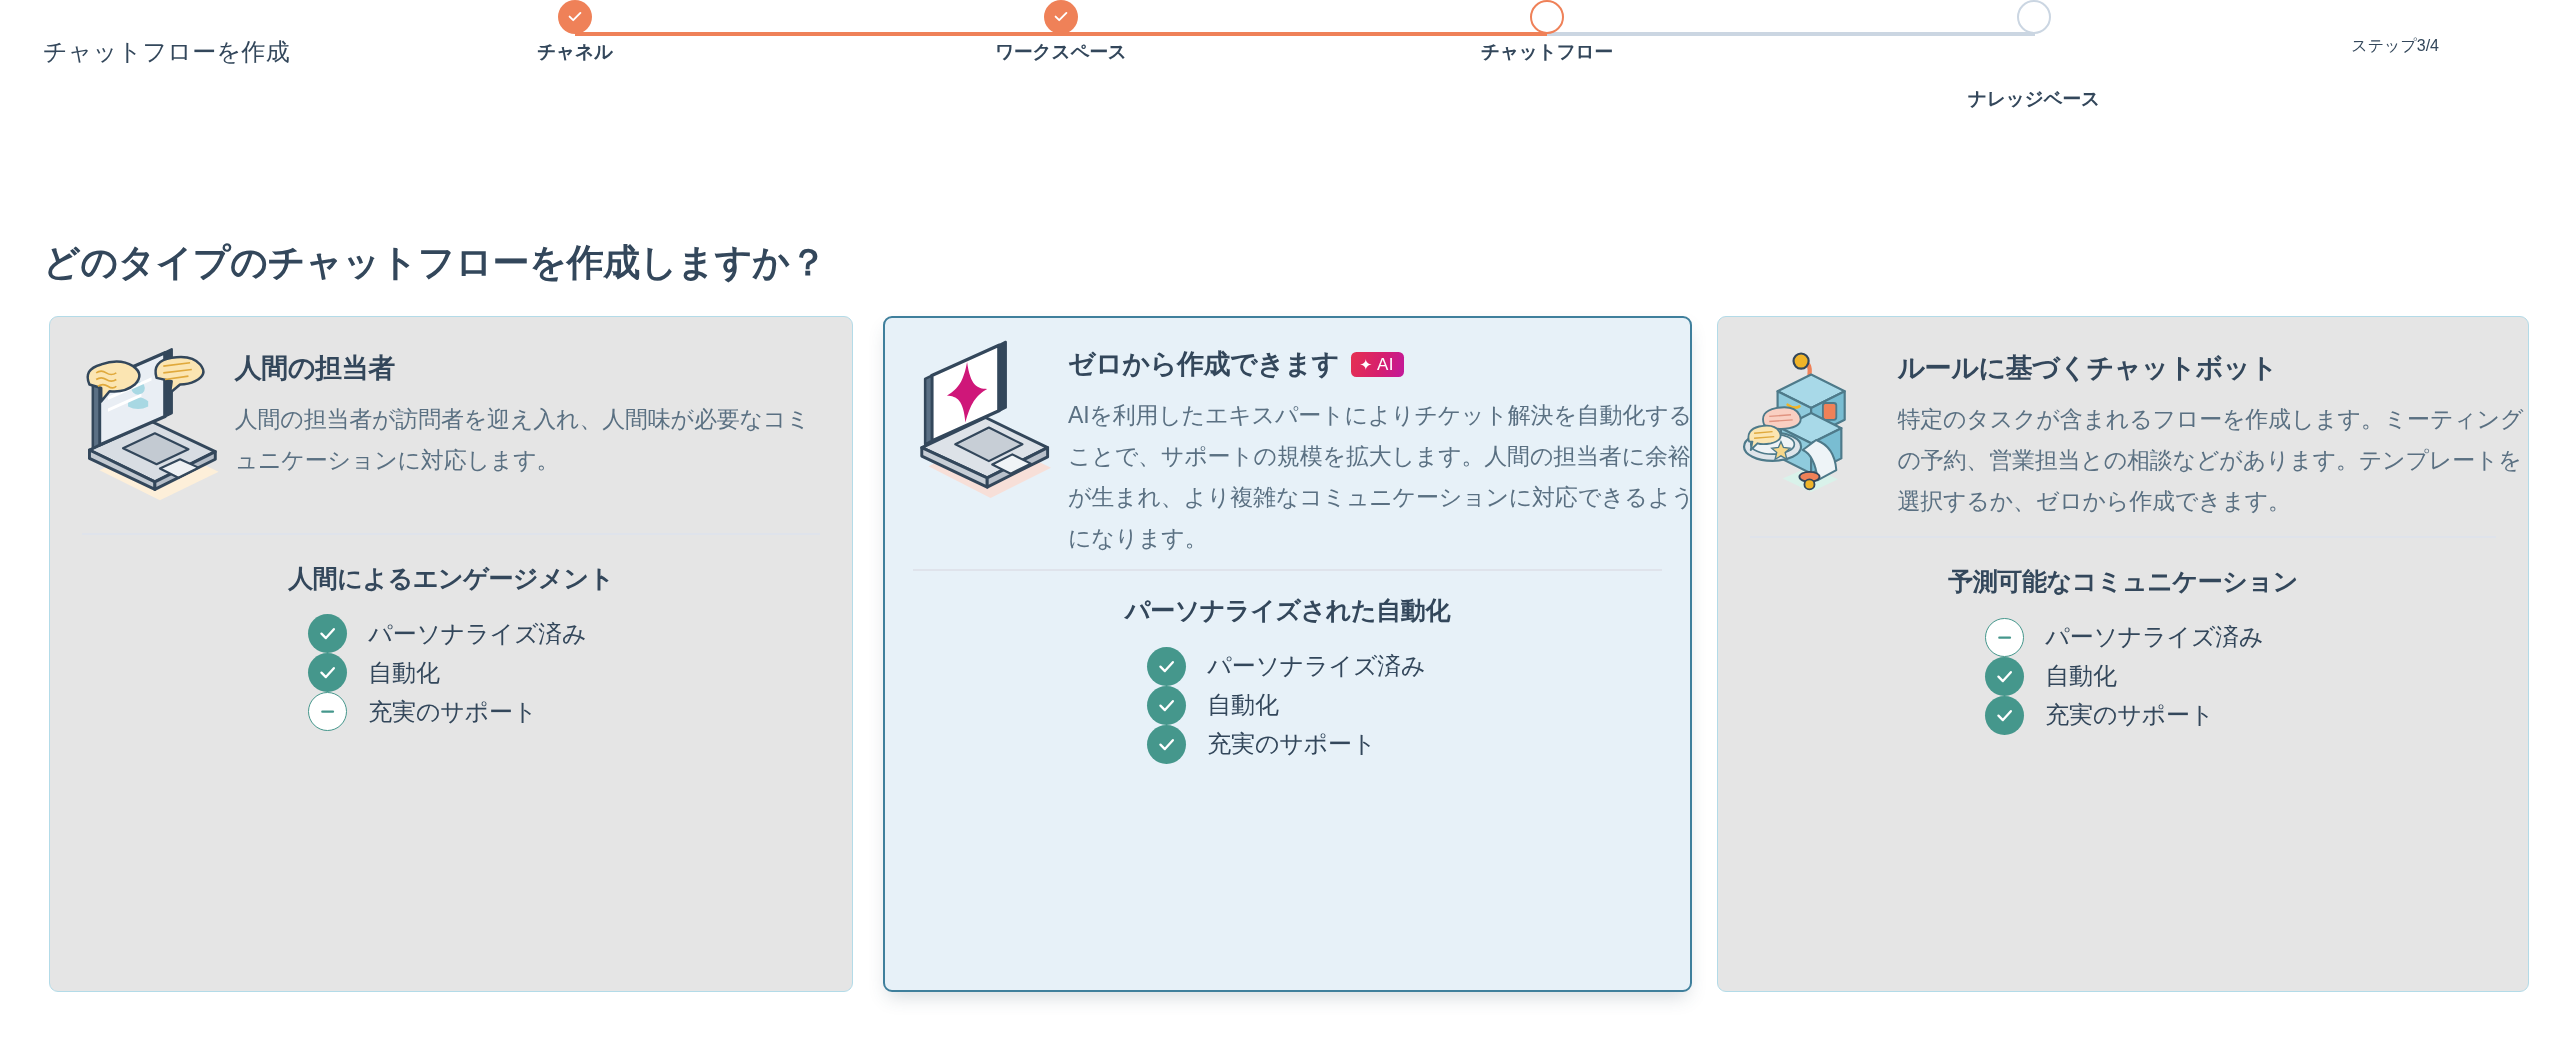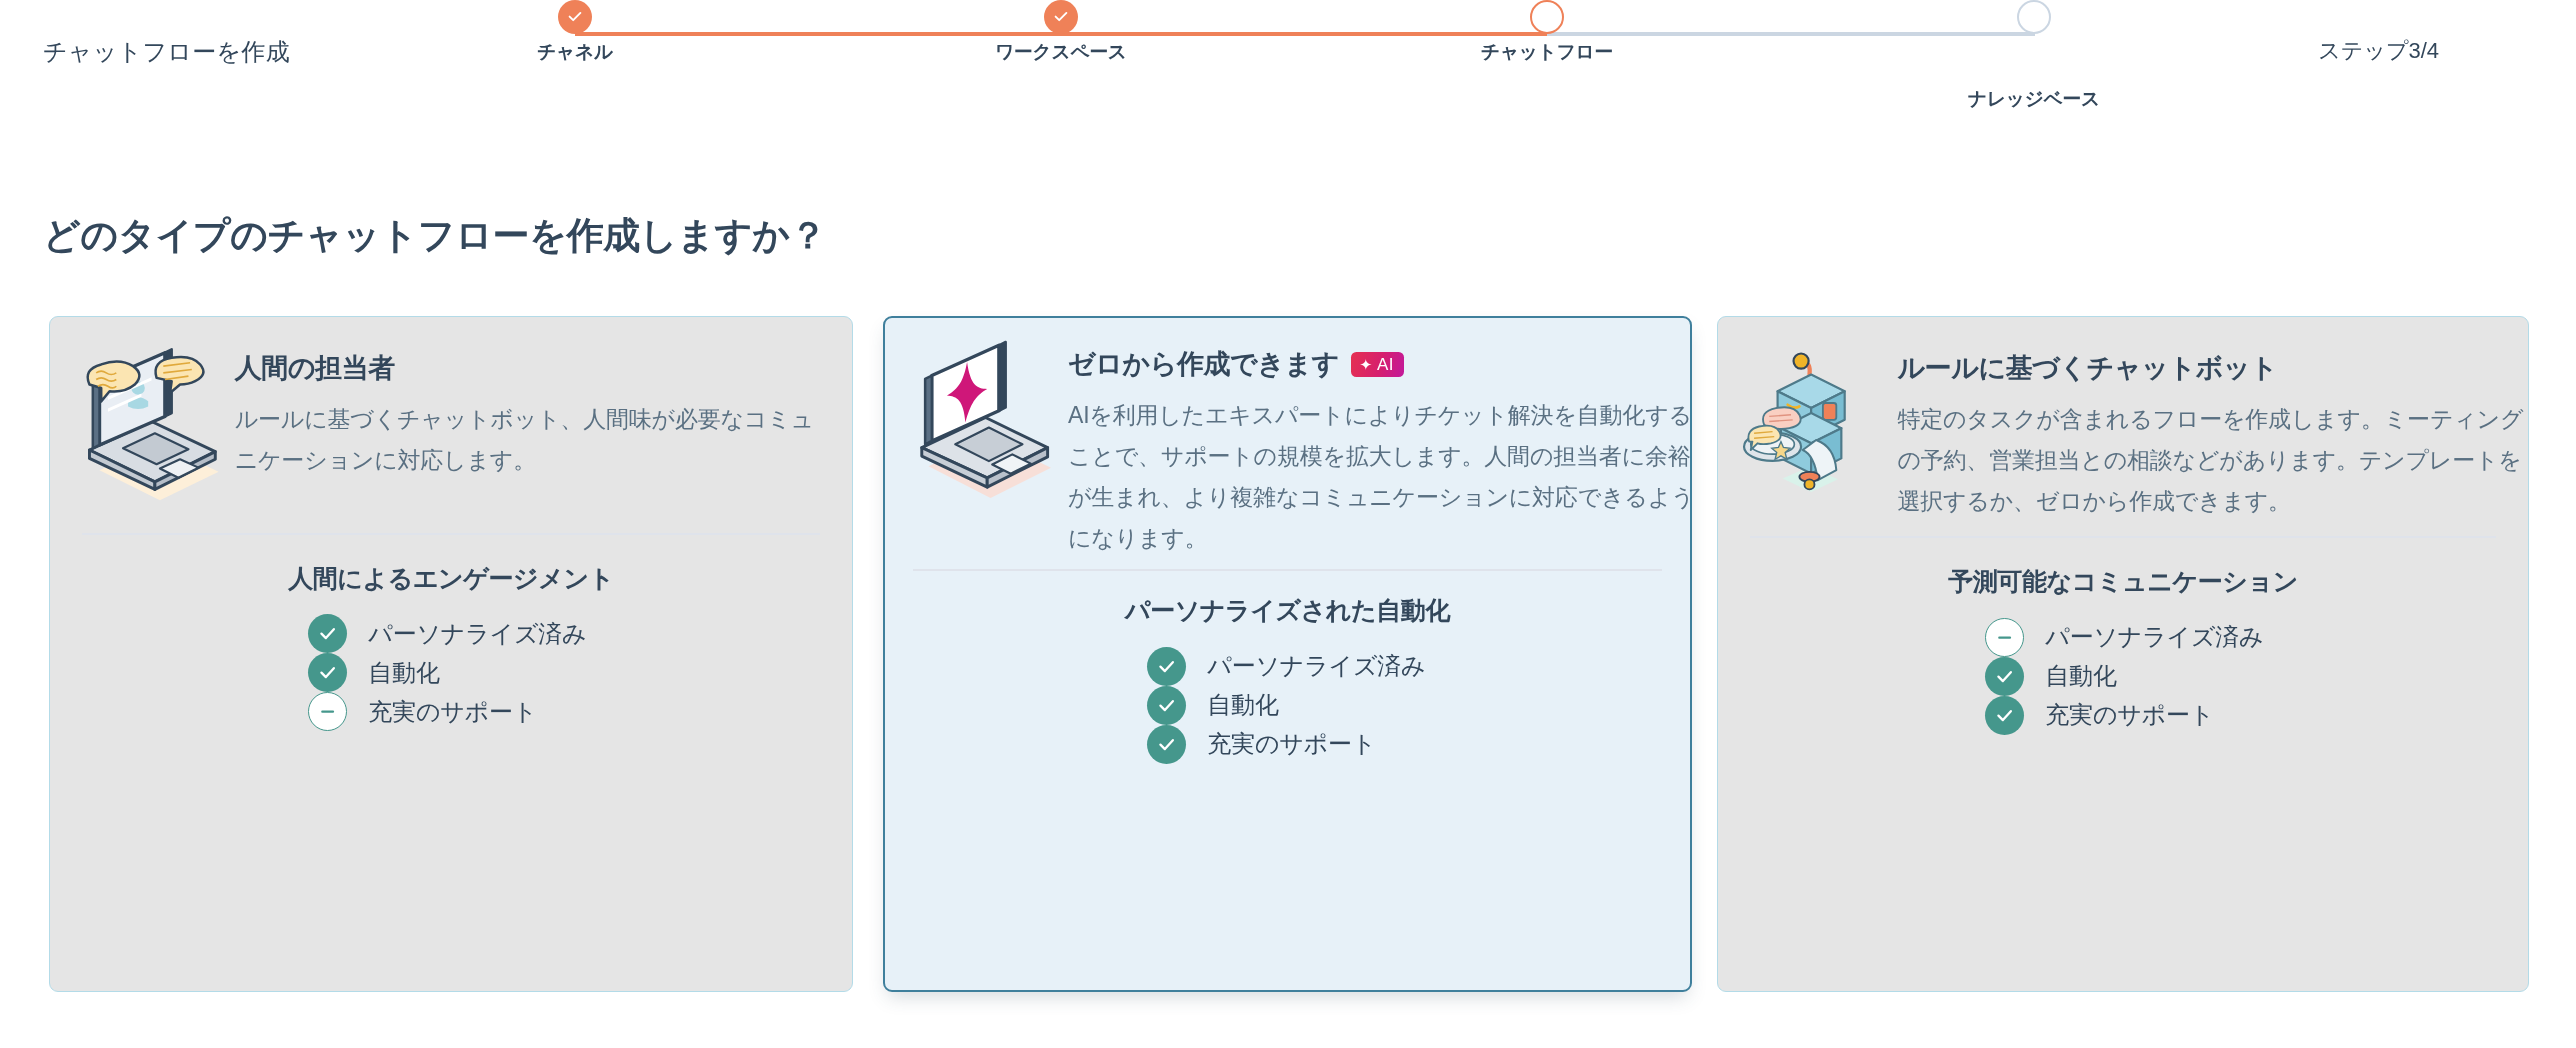--- a/index.html
+++ b/index.html
@@ -29,21 +29,21 @@
     font-size: 24px;
     color: #33475b;
     letter-spacing: 0.3px;
     white-space: nowrap;
   }
 
   .step-label-right {
     position: absolute;
     right: 44px;
     top: 36px;
-    font-size: 22px;
+    font-size: 16px;
     color: #33475b;
     white-space: nowrap;
     margin-left: 48px;
   }
 
   .stepper {
     position: absolute;
     left: 549px;
     top: 0;
     width: 1511px;
@@ -107,21 +107,21 @@
     font-weight: bold;
     color: #33475b;
     white-space: nowrap;
     letter-spacing: -0.2px;
   }
 
   
   .page-heading {
     position: absolute;
     left: 43px;
-    top: 211px;
+    top: 238px;
     font-size: 37px;
     font-weight: bold;
     color: #33475b;
     letter-spacing: -0.4px;
     white-space: nowrap;
   }
 
   
   .cards-row {
     position: absolute;
@@ -353,21 +353,21 @@
             <path d="M110 26 L142 22"></path>
               <path d="M110 34 L144 30"></path>
               <path d="M112 42 L140 38"></path>
           </g>
         </svg>
       </div>
       <div class="card-textcol">
         <div class="card-title-row">
           <span class="card-title">人間の担当者</span>
         </div>
-        <div class="card-desc">ルールに基づくチャットボット、人間味が必要なコミュニケーションに対応します。</div>
+        <div class="card-desc">人間の担当者が訪問者を迎え入れ、人間味が必要なコミュニケーションに対応します。</div>
       </div>
     </div>
 
     <div class="divider"></div>
 
     <div class="feature-block">
       <div class="feature-title">人間によるエンゲージメント</div>
       <div class="feature-list">
 
         <div class="feature-item">

